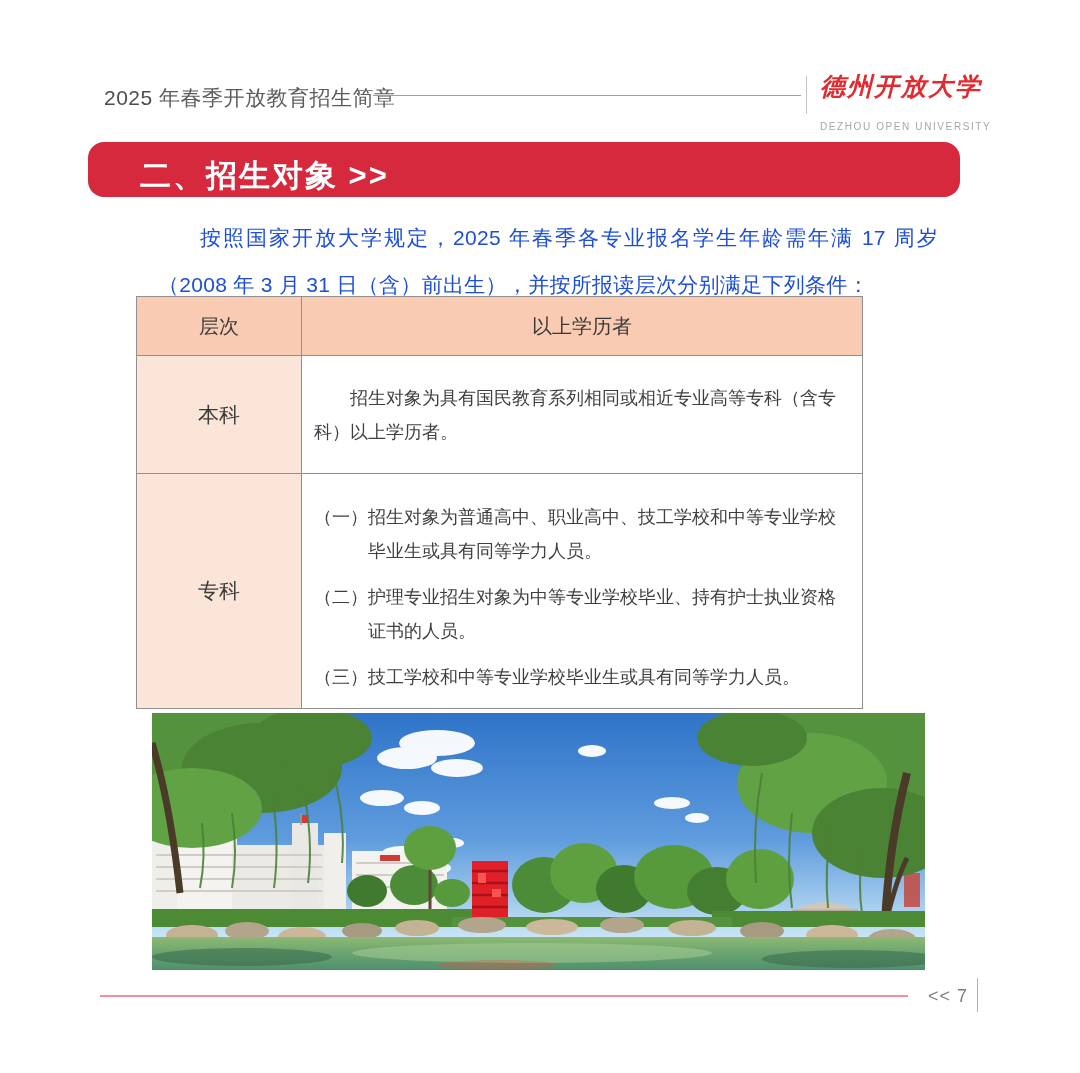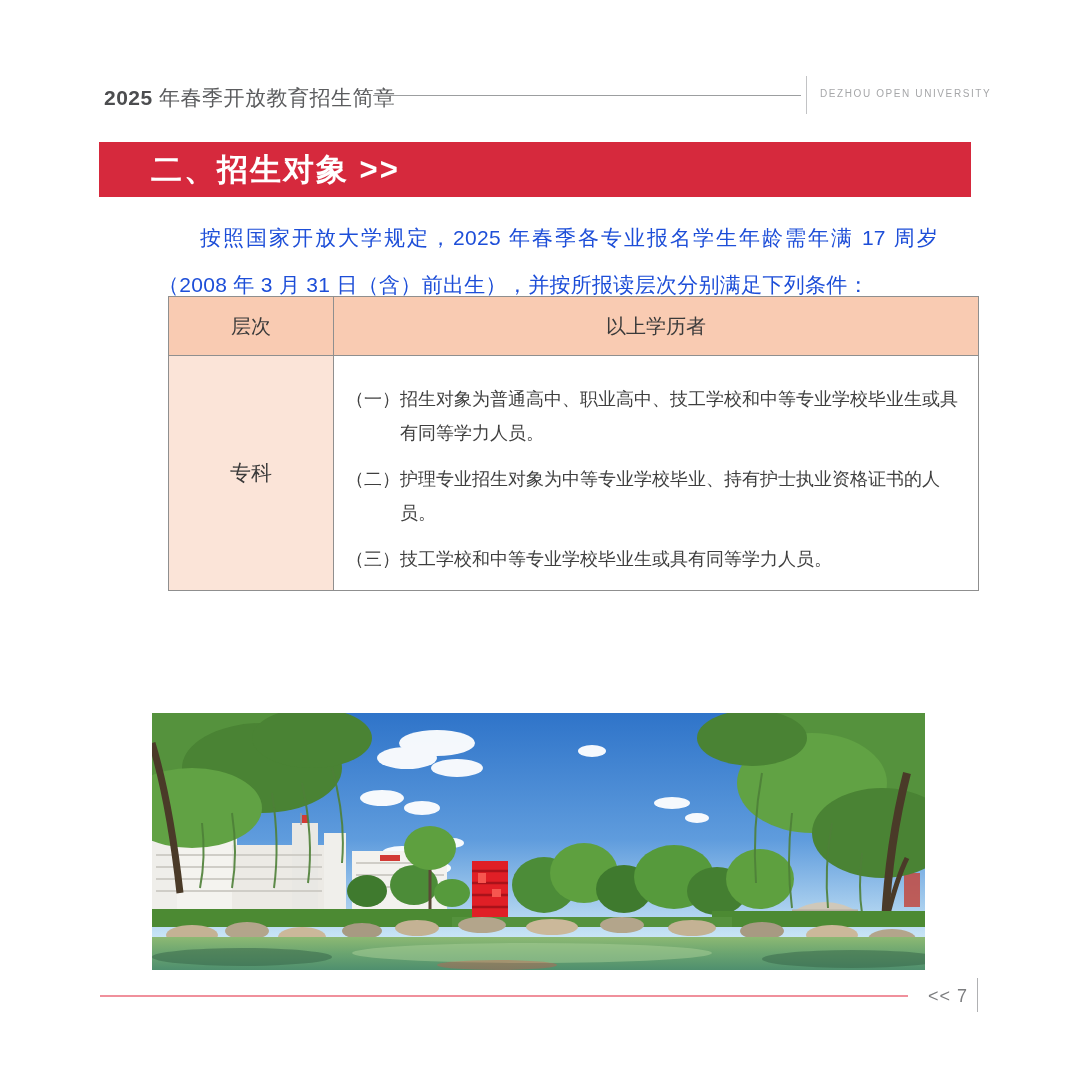--- a/index.html
+++ b/index.html
@@ -11,21 +11,21 @@
     color: #404040;
     overflow: hidden;
   }
 
   
   .doc-title {
     position: absolute; left: 104px; top: 84px;
     font-size: 21px; color: #5b5c5e; letter-spacing: 0.5px;
     white-space: nowrap;
   }
-  .doc-title .year { font-weight: bold; color: #4c4d4f; }
+  .doc-title .year { font-weight: normal; color: #4c4d4f; }
   .title-rule {
     position: absolute; left: 373px; top: 95px;
     width: 428px; height: 0; border-top: 1.5px solid #9c9ea0;
   }
   .header-vdiv {
     position: absolute; left: 806px; top: 76px;
     width: 0; height: 38px; border-left: 1.5px solid #c2c3c5;
   }
   .logo {
     position: absolute; left: 820px; top: 70px; width: 160px;
@@ -36,42 +36,42 @@
     letter-spacing: 2px; white-space: nowrap;
     font-family: "Liberation Serif", "DejaVu Serif", serif;
   }
   .logo-en {
     color: #a6a7a9; font-size: 10px; letter-spacing: 1.6px;
     margin-top: 18px; white-space: nowrap;
   }
 
   
   .section-banner {
-    position: absolute; left: 99px; top: 142px;
+    position: absolute; left: 88px; top: 142px;
     width: 872px; height: 55px;
     background: #d6293d;
-    display: flex; align-items: center;
+    display: flex; align-items: flex-end; border-radius: 16px;
   }
   .section-banner .section-title {
     color: #ffffff; font-weight: bold; font-size: 31px;
     padding-left: 52px; letter-spacing: 2px; white-space: nowrap;
   }
 
   
   .intro {
     position: absolute; left: 158px; top: 214px; width: 780px;
     font-size: 21px; line-height: 47px; color: #1d4ed8;
     text-indent: 2em; letter-spacing: 0.3px;
     text-align: justify;
   }
 
   
   .req-table {
-    position: absolute; left: 168px; top: 296px;
-    width: 811px; border-collapse: collapse;
+    position: absolute; left: 136px; top: 296px;
+    width: 727px; border-collapse: collapse;
     table-layout: fixed;
   }
   .req-table td {
     border: 1px solid #8f8f8f;
     vertical-align: middle;
   }
   .col-level { width: 165px; }
   .req-table .head-row td {
     height: 59px; background: #f9cbb2;
     text-align: center; font-size: 20px; color: #3a3a3a;
@@ -113,38 +113,45 @@
 </style>
 </head>
 <body>
 
 <div class="doc-title">
   <span class="year">2025</span><span> 年春季开放教育招生简章</span>
 </div>
 <div class="title-rule"></div>
 <div class="header-vdiv"></div>
 <div class="logo">
+  <div class="logo-cn">德州开放大学</div>
   <div class="logo-en">DEZHOU OPEN UNIVERSITY</div>
 </div>
 
 <div class="section-banner">
   <div class="section-title">二、招生对象 &gt;&gt;</div>
 </div>
 
 <p class="intro">按照国家开放大学规定，2025 年春季各专业报名学生年龄需年满 17 周岁（2008 年 3 月 31 日（含）前出生），并按所报读层次分别满足下列条件：</p>
 
 <table class="req-table">
   <colgroup>
       <col class="col-level">
       <col>
     </colgroup>
   <tbody>
     <tr class="head-row">
       <td>层次</td>
       <td>以上学历者</td>
+    </tr>
+    <tr class="row-ben">
+      <td class="level-cell">本科</td>
+      <td class="cond-cell">
+        <p class="cond-indent">招生对象为具有国民教育系列相同或相近专业高等专科（含专科）以上学历者。</p>
+      </td>
     </tr>
     <tr class="row-zhuan">
       <td class="level-cell">专科</td>
       <td class="cond-cell cond-list">
         <p class="item">（一）招生对象为普通高中、职业高中、技工学校和中等专业学校毕业生或具有同等学力人员。</p>
         <p class="item">（二）护理专业招生对象为中等专业学校毕业、持有护士执业资格证书的人员。</p>
         <p class="item">（三）技工学校和中等专业学校毕业生或具有同等学力人员。</p>
       </td>
     </tr>
   </tbody>

